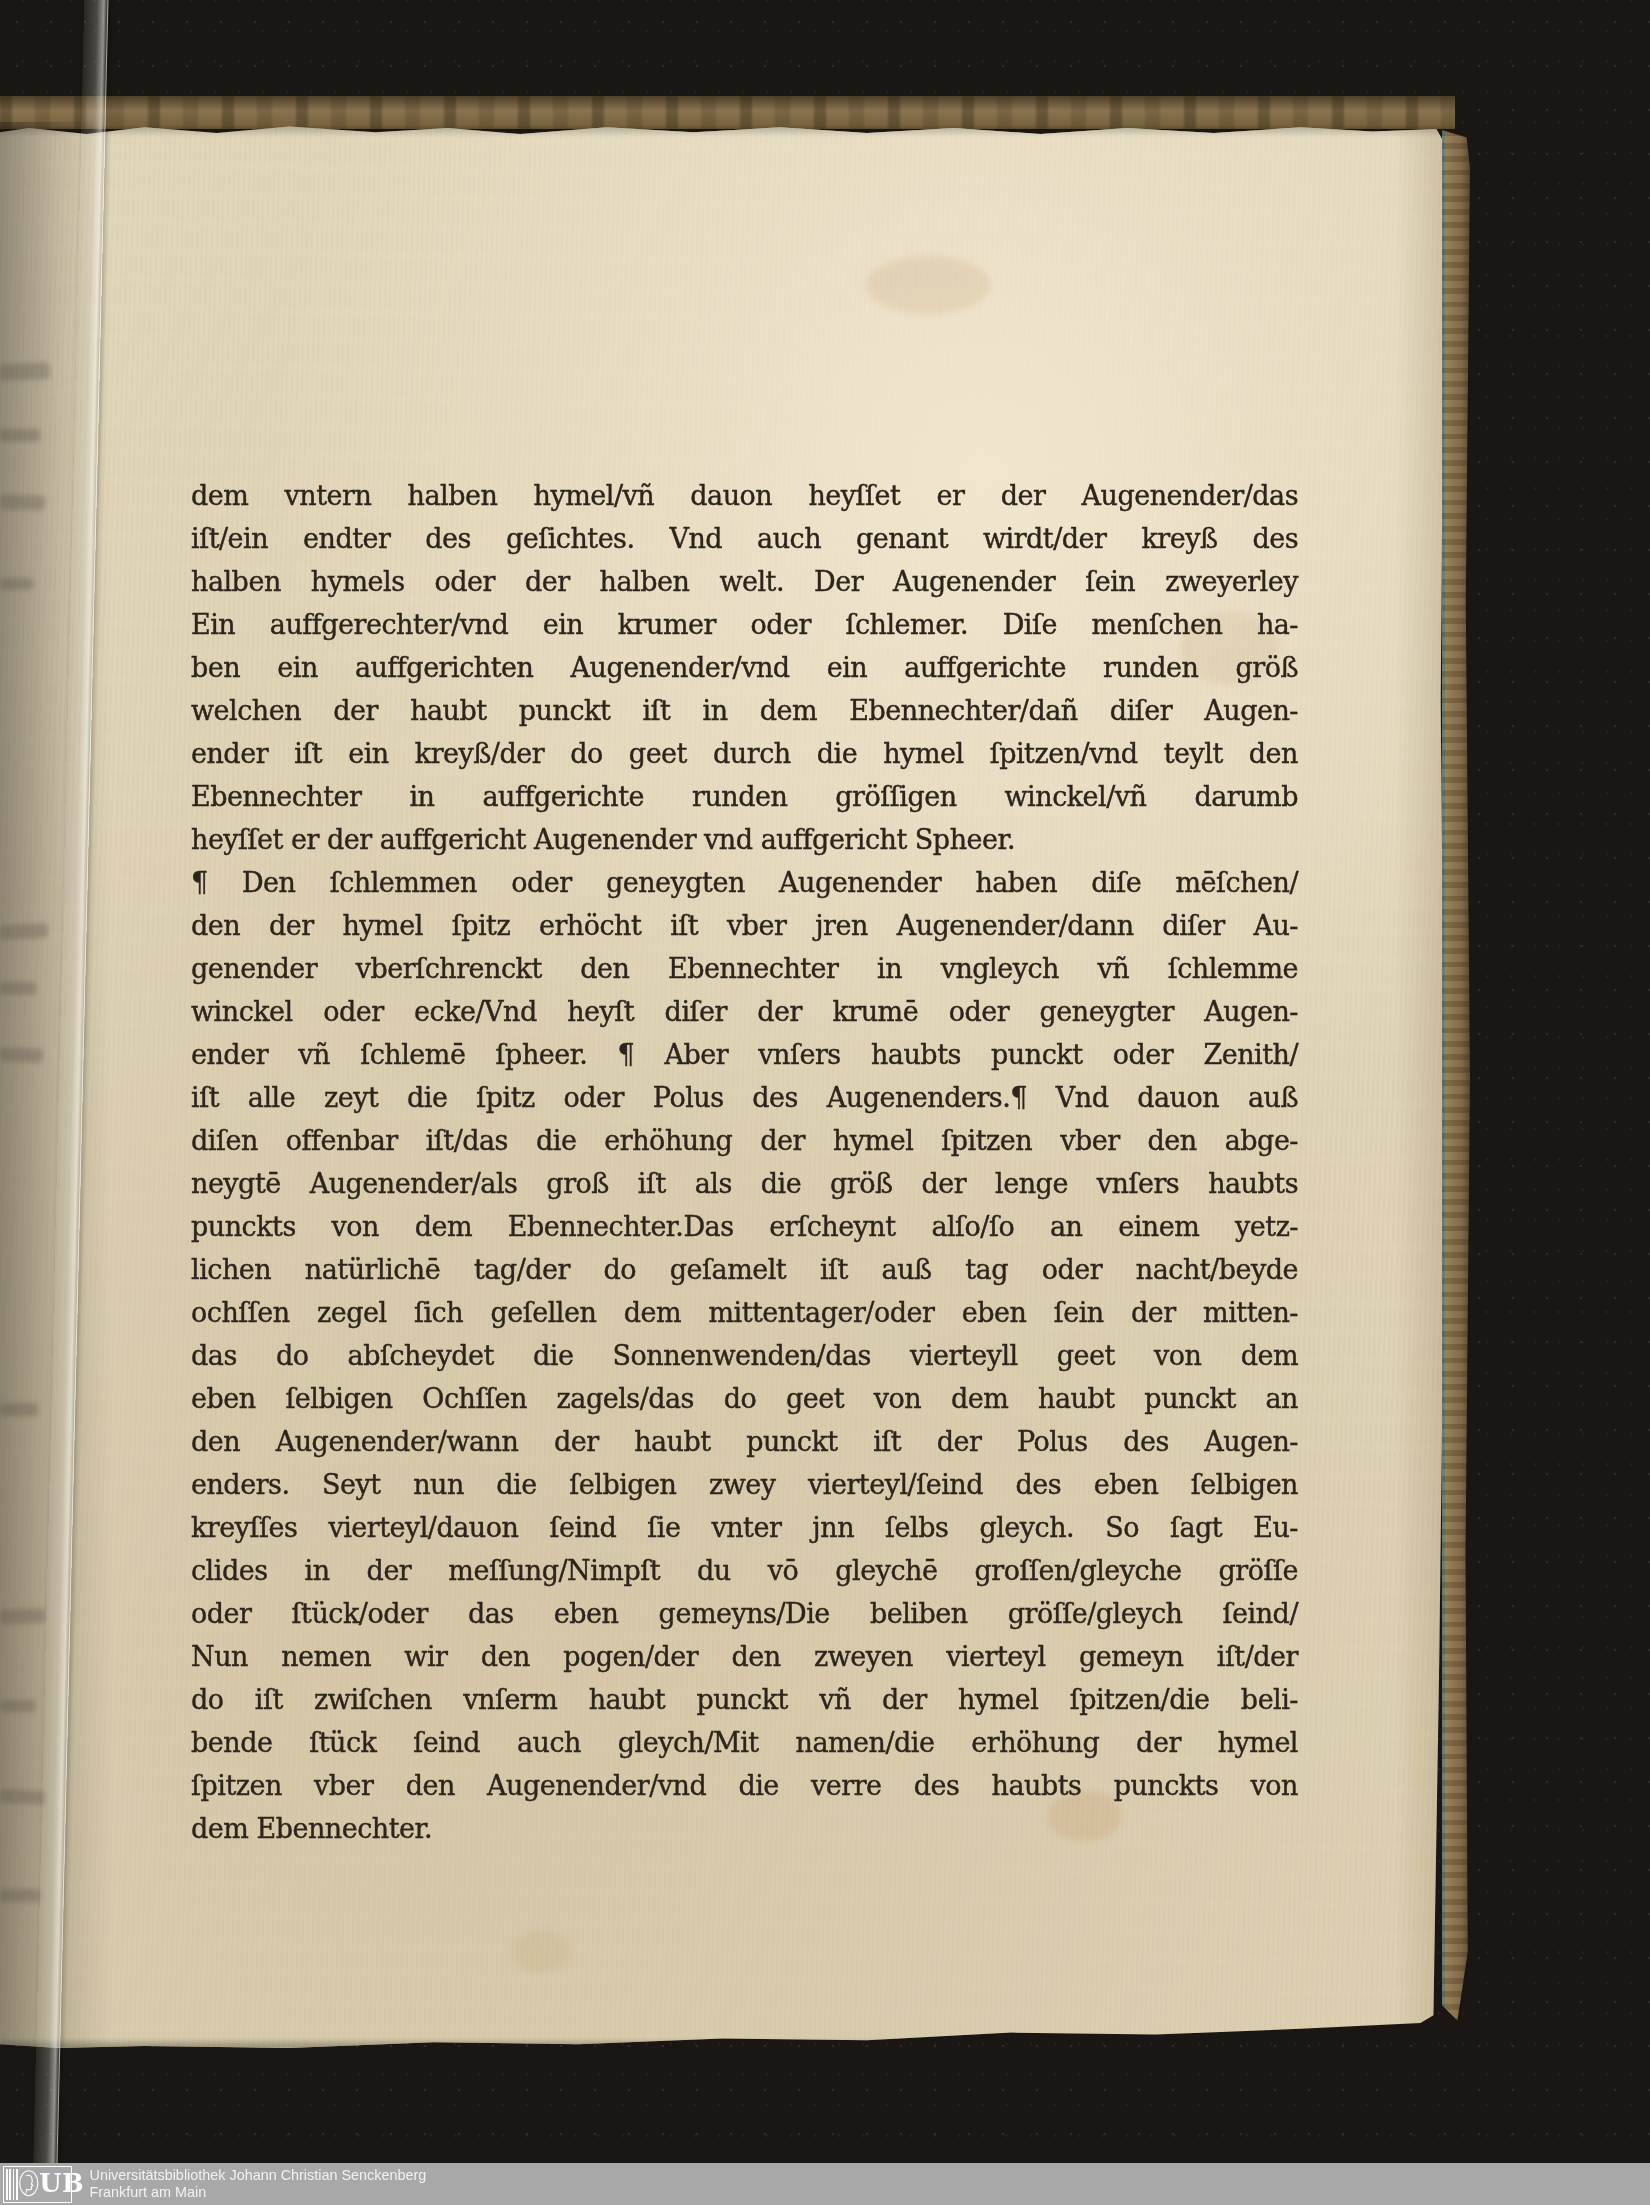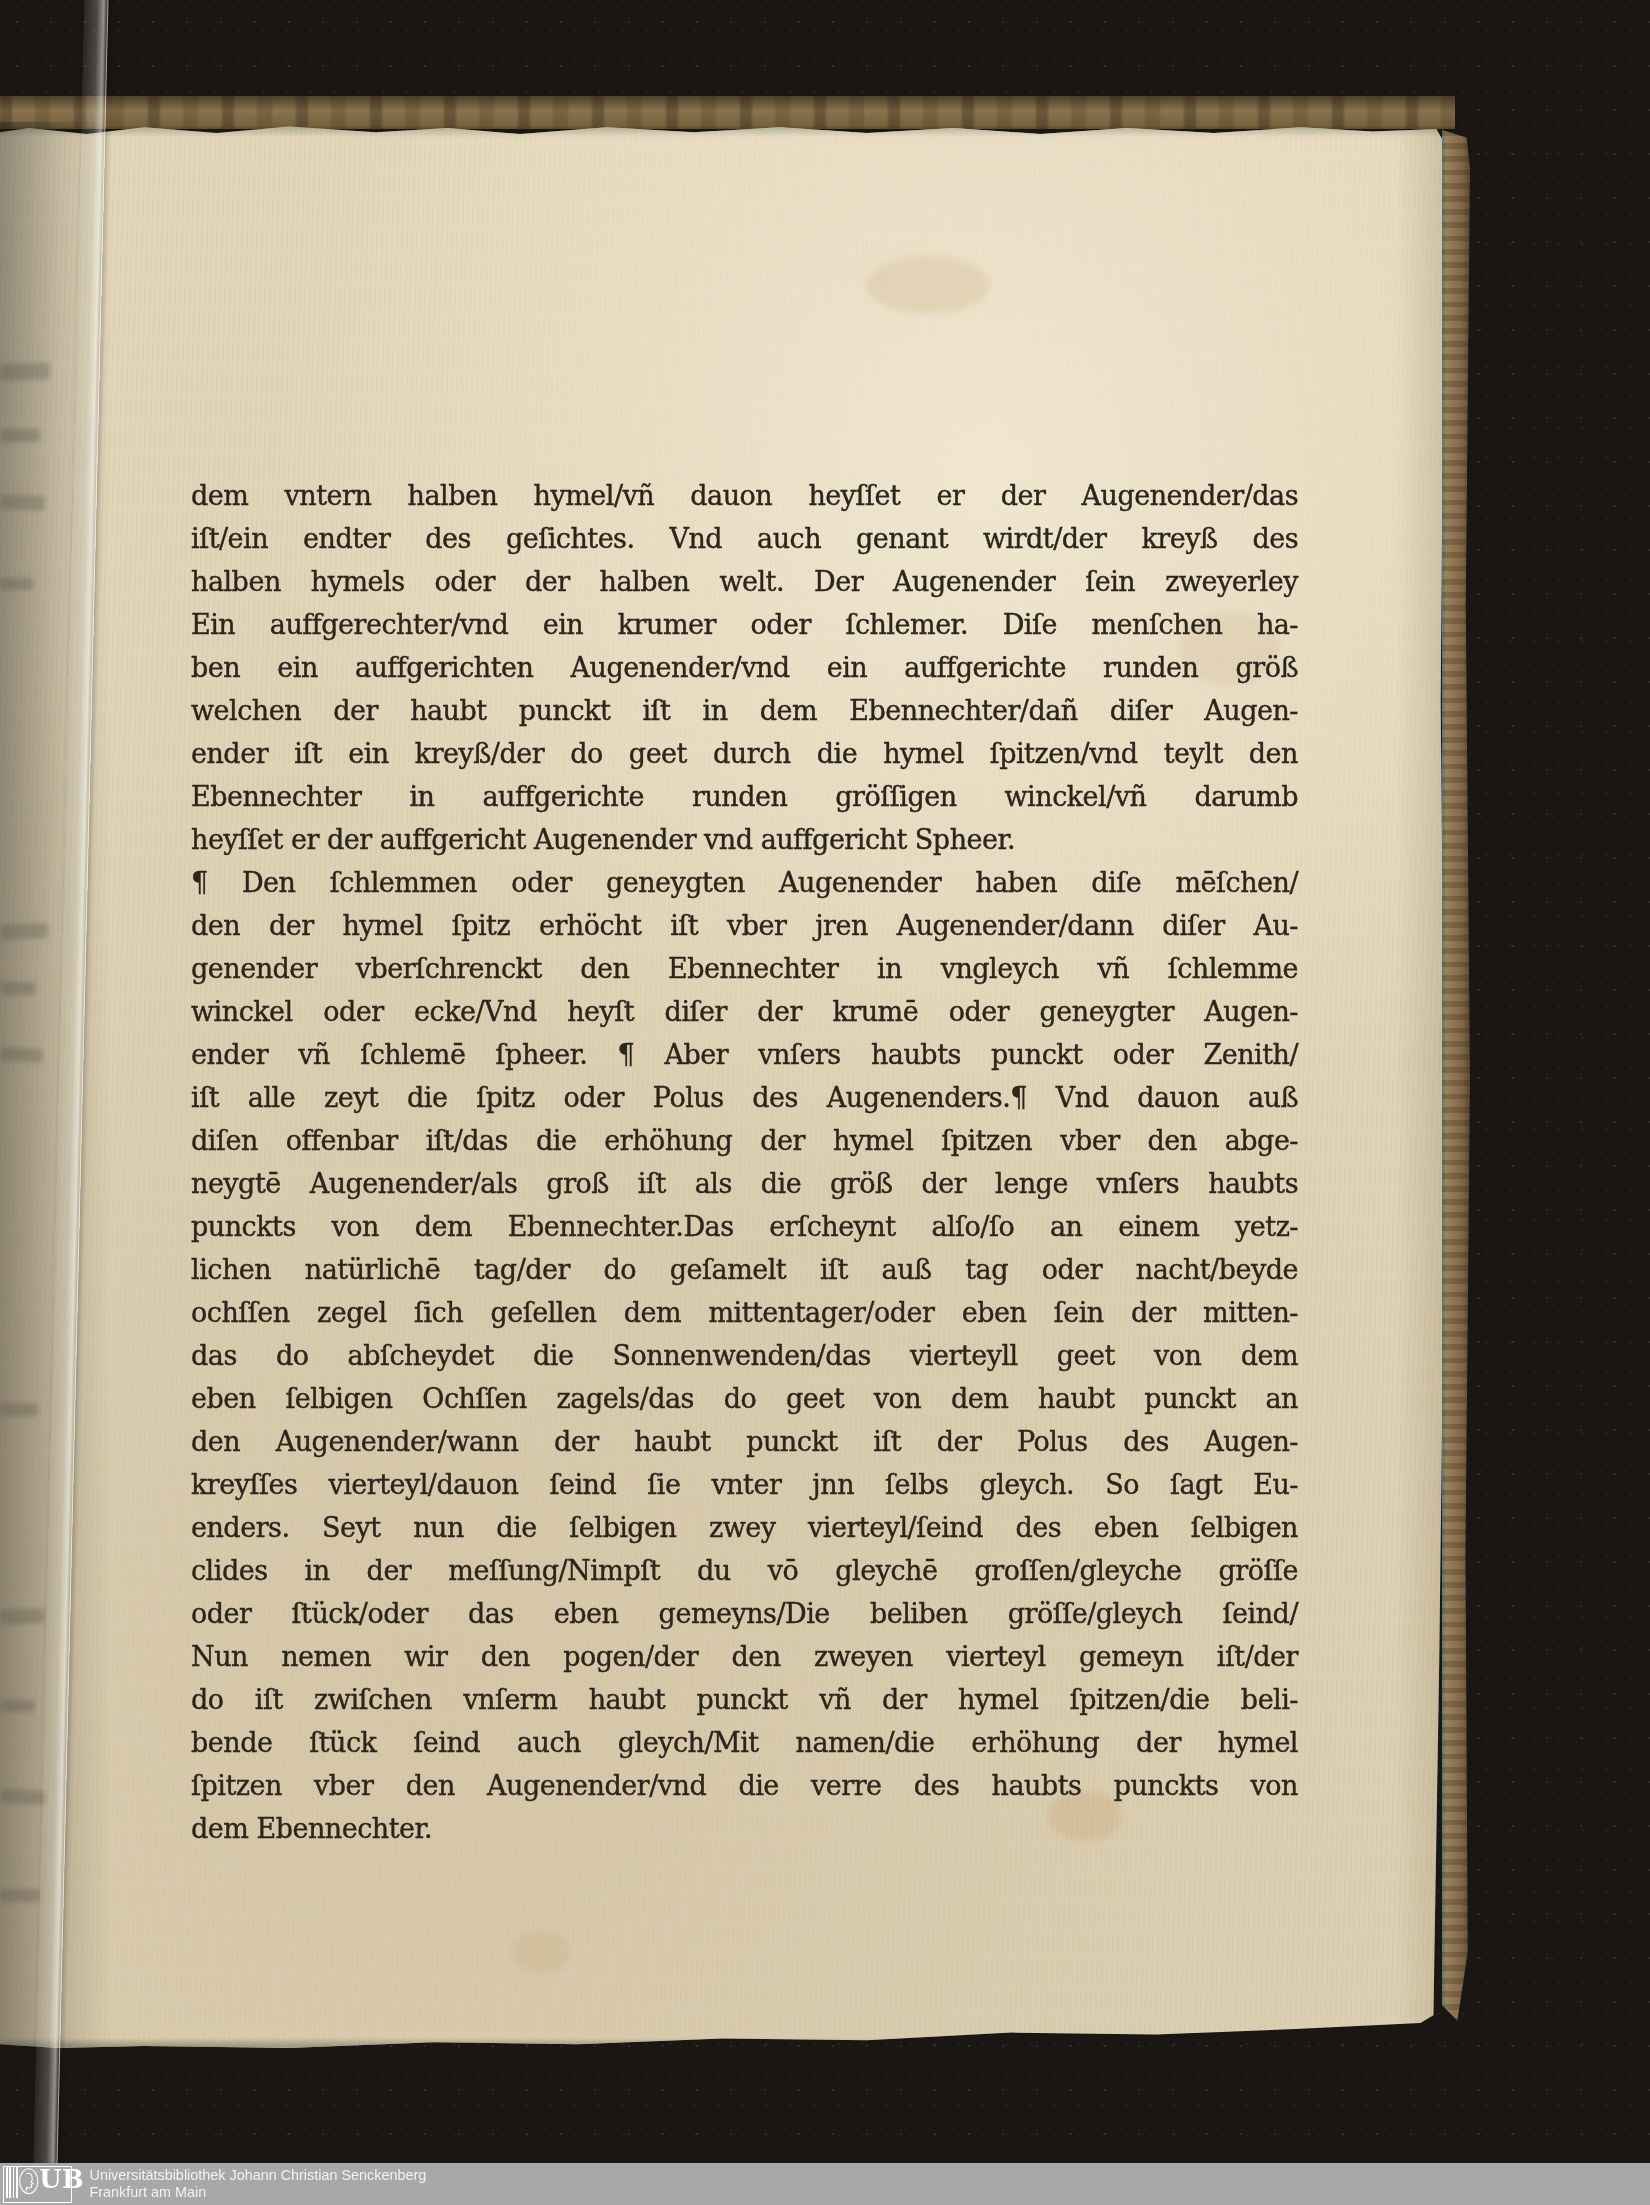--- a/index.html
+++ b/index.html
@@ -82,21 +82,21 @@
     box-shadow:1.7px 0 5px rgba(0,0,0,0.25);
   }
   .smudge{position:absolute;background:rgba(80,74,62,0.30);filter:blur(2.5px);border-radius:4.1px;}
   
   .footer-bar{
     position:absolute;left:0;top:2163px;width:1650px;height:42px;
     background:#a8a8a8;display:flex;align-items:center;
   }
   .ub-logo{
     box-sizing:border-box;margin-left:2.5px;width:69px;height:37px;
-    border:1.7px solid #fdfdfd;display:flex;align-items:flex-start;gap:0;
+    border:1.7px solid #fdfdfd;display:flex;align-items:center;gap:0;
     padding-left:2.5px;
   }
   .spine-lines{display:flex;gap:1.7px;height:31px;}
   .spine-lines i{width:1.7px;height:100%;background:#fdfdfd;display:block;}
   .ub-text{
     color:#fdfdfd;font-family:"DejaVu Serif", serif;font-weight:700;
     font-size:25.6px;line-height:25.6px;letter-spacing:0.4px;
   }
   .footer-text{margin-left:18px;color:#f2f2f2;font-size:14.4px;line-height:17.3px;}
   .portrait svg{display:block;}
@@ -137,22 +137,22 @@
         <div class="tline">ender vñ ſchlemē ſpheer. ¶ Aber vnſers haubts punckt oder Zenith/</div>
         <div class="tline">iſt alle zeyt die ſpitz oder Polus des Augenenders.¶ Vnd dauon auß</div>
         <div class="tline">diſen offenbar iſt/das die erhöhung der hymel ſpitzen vber den abge-</div>
         <div class="tline">neygtē Augenender/als groß iſt als die größ der lenge vnſers haubts</div>
         <div class="tline">punckts von dem Ebennechter.Das erſcheynt alſo/ſo an einem yetz-</div>
         <div class="tline">lichen natürlichē tag/der do geſamelt iſt auß tag oder nacht/beyde</div>
         <div class="tline">ochſſen zegel ſich geſellen dem mittentager/oder eben ſein der mitten-</div>
         <div class="tline">das do abſcheydet die Sonnenwenden/das vierteyll geet von dem</div>
         <div class="tline">eben ſelbigen Ochſſen zagels/das do geet von dem haubt punckt an</div>
         <div class="tline">den Augenender/wann der haubt punckt iſt der Polus des Augen-</div>
+        <div class="tline">enders. Seyt nun die ſelbigen zwey vierteyl/ſeind des eben ſelbigen</div>
         <div class="tline">kreyſſes vierteyl/dauon ſeind ſie vnter jnn ſelbs gleych. So ſagt Eu-</div>
-        <div class="tline">enders. Seyt nun die ſelbigen zwey vierteyl/ſeind des eben ſelbigen</div>
         <div class="tline">clides in der meſſung/Nimpſt du vō gleychē groſſen/gleyche gröſſe</div>
         <div class="tline">oder ſtück/oder das eben gemeyns/Die beliben gröſſe/gleych ſeind/</div>
         <div class="tline">Nun nemen wir den pogen/der den zweyen vierteyl gemeyn iſt/der</div>
         <div class="tline">do iſt zwiſchen vnſerm haubt punckt vñ der hymel ſpitzen/die beli-</div>
         <div class="tline">bende ſtück ſeind auch gleych/Mit namen/die erhöhung der hymel</div>
         <div class="tline">ſpitzen vber den Augenender/vnd die verre des haubts punckts von</div>
         <div class="tline pend">dem Ebennechter.</div>
       </div>
   </div>
 

